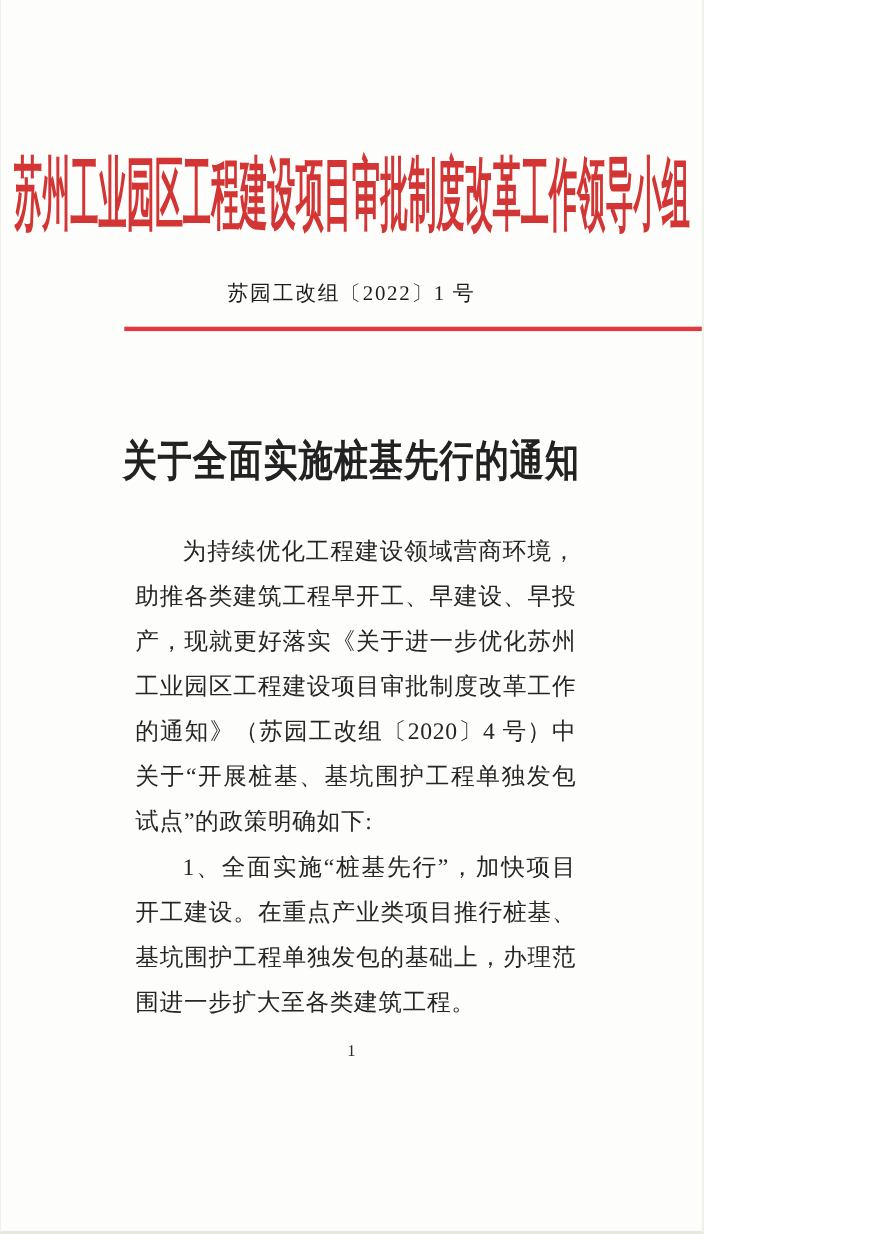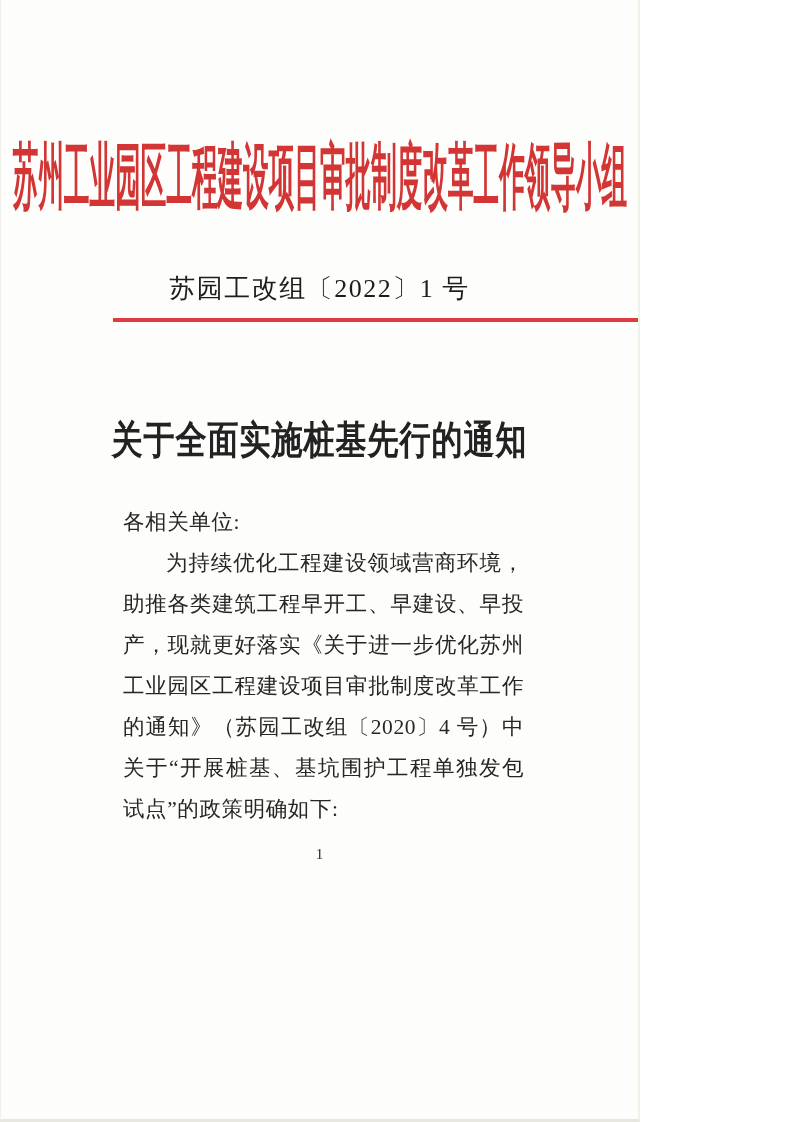--- a/index.html
+++ b/index.html
@@ -32,23 +32,23 @@
     white-space: nowrap;
     font-size: 40px;
     font-weight: bold;
     color: #d23534;
     letter-spacing: 0px;
     transform: scale(0.64, 1.8);
     transform-origin: center center;
   }
   
   .doc-number {
-    margin-top: 60px;
+    margin-top: 39px;
     text-align: center;
-    font-size: 26px;
+    font-size: 19px;
     line-height: 30px;
     color: #1d1d1d;
     letter-spacing: 1.5px;
   }
   
   .red-divider {
     margin-top: 14px;
     margin-left: 112px;
     width: 620px;
     height: 4px;
@@ -100,19 +100,19 @@
     <div class="org-title">苏州工业园区工程建设项目审批制度改革工作领导小组</div>
   </div>
 
   <div class="doc-number">苏园工改组〔2022〕1 号</div>
 
   <div class="red-divider"></div>
 
   <div class="doc-title">关于全面实施桩基先行的通知</div>
 
   <div class="body-block">
-    <p class="salutation">各相关单位:</p>
     <p class="para">为持续优化工程建设领域营商环境，助推各类建筑工程早开工、早建设、早投产，现就更好落实《关于进一步优化苏州工业园区工程建设项目审批制度改革工作的通知》（苏园工改组〔2020〕4 号）中关于“开展桩基、基坑围护工程单独发包试点”的政策明确如下:</p>
+    <p class="para">1、全面实施“桩基先行”，加快项目开工建设。在重点产业类项目推行桩基、基坑围护工程单独发包的基础上，办理范围进一步扩大至各类建筑工程。</p>
   </div>
 
   <div class="page-number">1</div>
 
 </div>
 
 </body></html>

